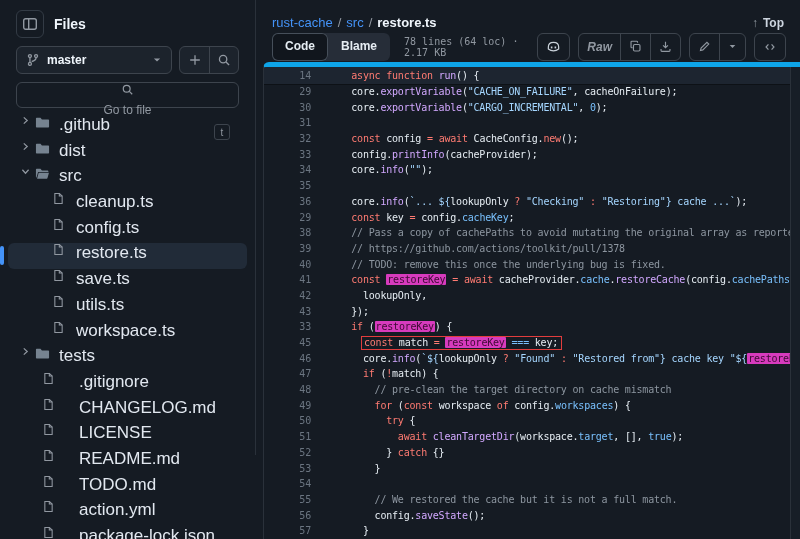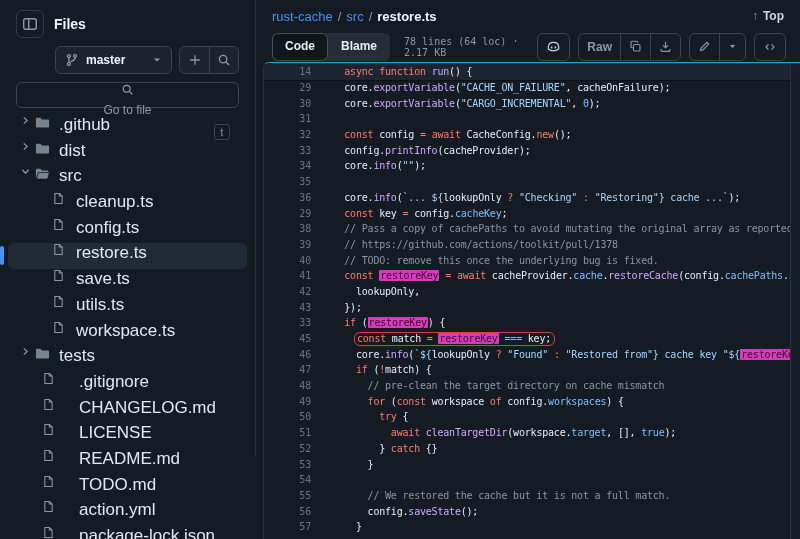--- a/index.html
+++ b/index.html
@@ -11,21 +11,21 @@
   svg { display:block; }
 
   
   .sidebar { position:absolute; left:0; top:0; width:256px; height:455px;
              border-right:1px solid #2a313a; }
   .sidebar-header { display:flex; align-items:center; gap:10px; padding:10px 16px 0 16px; height:38px; }
   .icon-btn { width:28px; height:28px; border:1px solid #333b45; border-radius:6px;
               background:transparent; display:flex; align-items:center; justify-content:center; }
   .files-title { font-weight:700; font-size:14px; color:#f0f6fc; }
 
-  .branch-row { display:flex; align-items:center; gap:7px; padding:8px 16px 0 16px; height:36px;margin-left:39px; }
+  .branch-row { display:flex; align-items:center; gap:7px; padding:8px 16px 0 16px; height:36px; }
   .branch-btn { flex:1; display:flex; align-items:center; gap:7px; height:28px;
                 border:1px solid #3d444d; border-radius:6px; background:#1c232c;
                 padding:0 9px; font-size:12px; font-weight:600; color:#f0f6fc; }
   .branch-caret { margin-left:auto; }
   .mini-group { display:flex; border:1px solid #3d444d; border-radius:6px; background:#1c232c;
                 height:28px; overflow:hidden; }
   .mini-group .mini-btn { width:29px; display:flex; align-items:center; justify-content:center; }
   .mini-group .mini-btn + .mini-btn { border-left:1px solid #3d444d; }
 
   .goto { margin:8px 16px 0 16px; display:flex; align-items:center; gap:7px; height:26px;
@@ -39,61 +39,61 @@
   .tree-row.selected { background:#212b38; }
   .tree-row.selected::before { content:""; position:absolute; left:-8px; top:3px; width:4px;
               height:19px; background:#4493f8; border-radius:2px; }
   .tree-row .chev { width:15px; flex:none; display:flex; color:#9198a1; }
   .tree-row .ticon { width:16px; flex:none; margin-right:8px; display:flex; }
   .tree-row.file-root { padding-left:34px;gap:13px; }
   .tree-row.file-child { padding-left:44px; }
 
   
   .main { position:absolute; left:256px; top:0; right:0; height:539px; }
-  .breadcrumb-row { display:flex; align-items:flex-start; padding:9px 16px 0 16px; height:30px; font-size:13px; }
+  .breadcrumb-row { display:flex; align-items:flex-end; padding:20px 16px 0 16px; height:30px; font-size:13px; }
   .crumb-link { color:#4493f8; cursor:pointer; }
   .crumb-sep { color:#9198a1; margin:0 5px; }
   .crumb-file { font-weight:600; color:#f0f6fc; }
   .top-link { margin-left:auto; display:flex; align-items:center; gap:5px; color:#9198a1;
               font-size:12px; font-weight:600; cursor:pointer; }
   .top-link .top-label { color:#cdd5df; }
 
   .toolbar { display:flex; align-items:center; padding:3px 14px 0 16px; height:30px; }
   .seg { display:flex; background:#262d38; border-radius:6px; }
   .seg-item { font-size:12px; font-weight:600; padding:0 13px; height:28px; line-height:27px;
               border-radius:6px; color:#e6edf3; cursor:pointer;text-align:right; }
   .seg-item.active { background:#11161d; box-shadow: inset 0 0 0 1px #464f5a; }
   .meta { margin-left:14px; font-family:"DejaVu Sans Mono", monospace; font-size:10px; color:#9198a1; }
-  .tb-right { margin-left:auto; display:flex; align-items:center; gap:8px; }
+  .tb-right { margin-left:auto; display:flex; align-items:center; gap:8px;font-style:italic; }
   .btn-group { display:flex; border:1px solid #3d444d; border-radius:6px; height:28px; align-items:stretch; }
   .btn-group .grp-btn { display:flex; align-items:center; padding:0 8px; color:#9198a1; cursor:pointer; }
   .btn-group .grp-btn + .grp-btn { border-left:1px solid #3d444d; }
   .raw-label { font-size:12px; font-weight:600; color:#e6edf3; }
 
   
   .code-box { position:absolute; left:7px; right:0; top:62px; bottom:0;
-              border-top:1px solid #0ea5e9; border-left:1px solid #2a313a;
+              border-top:5px solid #0ea5e9; border-left:1px solid #2a313a;
               border-radius:6px 0 0 0; background:#151b23; overflow:hidden; }
   .scroll-strip { position:absolute; top:0; right:0; bottom:0; width:10px;
                   border-left:1px solid #2a313a; background:#171e27; }
   .code-area { position:absolute; left:0; top:0; right:10px; bottom:0; overflow:hidden;
                font-family:"DejaVu Sans Mono", monospace; font-size:10px; letter-spacing:-0.2px; }
   .code-line { display:flex; height:15.7px; line-height:15.7px; white-space:pre; }
   .code-line.sticky { background:#1d2530; height:17px; line-height:17px;
                       box-shadow:0 1px 0 rgba(0,0,0,0.35); }
   .ln { width:47px; flex:none; text-align:right; color:#6b7581; cursor:pointer; }
-  .lc { flex:1; min-width:0; overflow:hidden; padding-left:10px; }
+  .lc { flex:1; min-width:0; overflow:hidden; padding-left:17px; }
   .tok-pln  { color:#e6edf3; }
   .tok-kw   { color:#ff7b72; }
   .tok-fn   { color:#d2a8ff; }
   .tok-str  { color:#a5d6ff; }
   .tok-prop { color:#79c0fd; }
   .tok-cmt  { color:#8d96a0; }
   .tok-hl   { background:#d73bbd; color:#3d0a33; border-radius:1px; padding:0 1px; }
-  .annotation-box { border:1.5px solid #e23d3d; border-radius:6px; padding:0 3px 1px 2px; margin-left:-2px; }
+  .annotation-box { border:1.5px solid #e23d3d; border-radius:0; padding:0 3px 1px 2px; margin-left:-2px; }
 </style>
 </head>
 <body>
 
 <div class="sidebar">
   <div class="sidebar-header">
     <div class="icon-btn">
       <span>
         <svg width="16" height="16" viewBox="0 0 16 16" fill="none" stroke="#9198a1" stroke-width="1.4">
           <rect x="1.7" y="2.7" width="12.6" height="10.6" rx="2"></rect>

